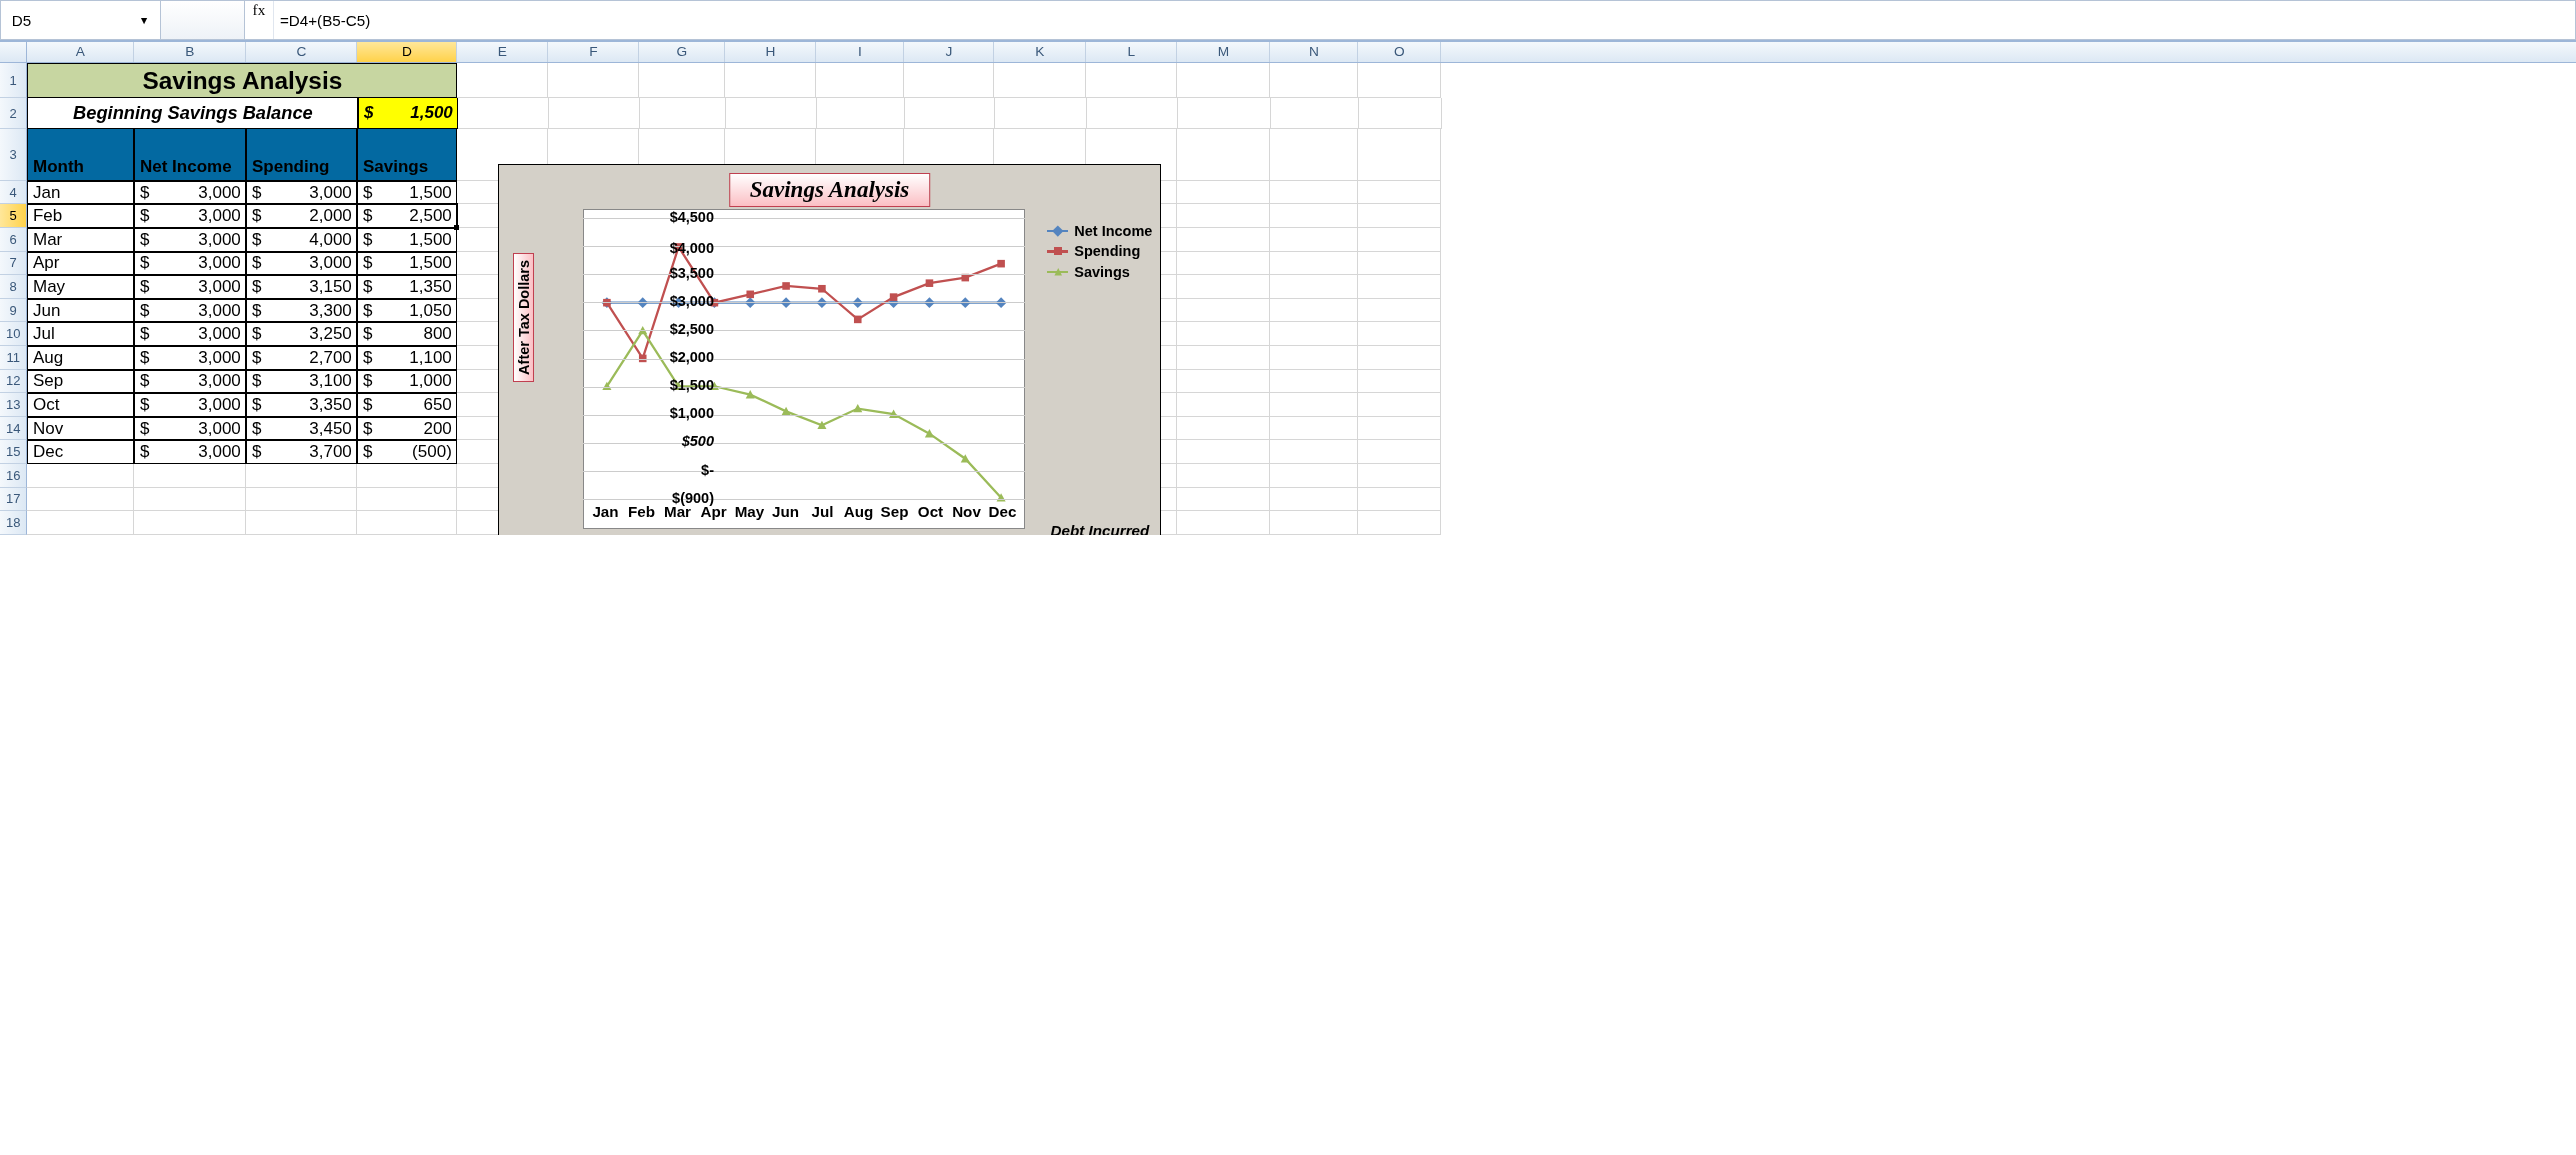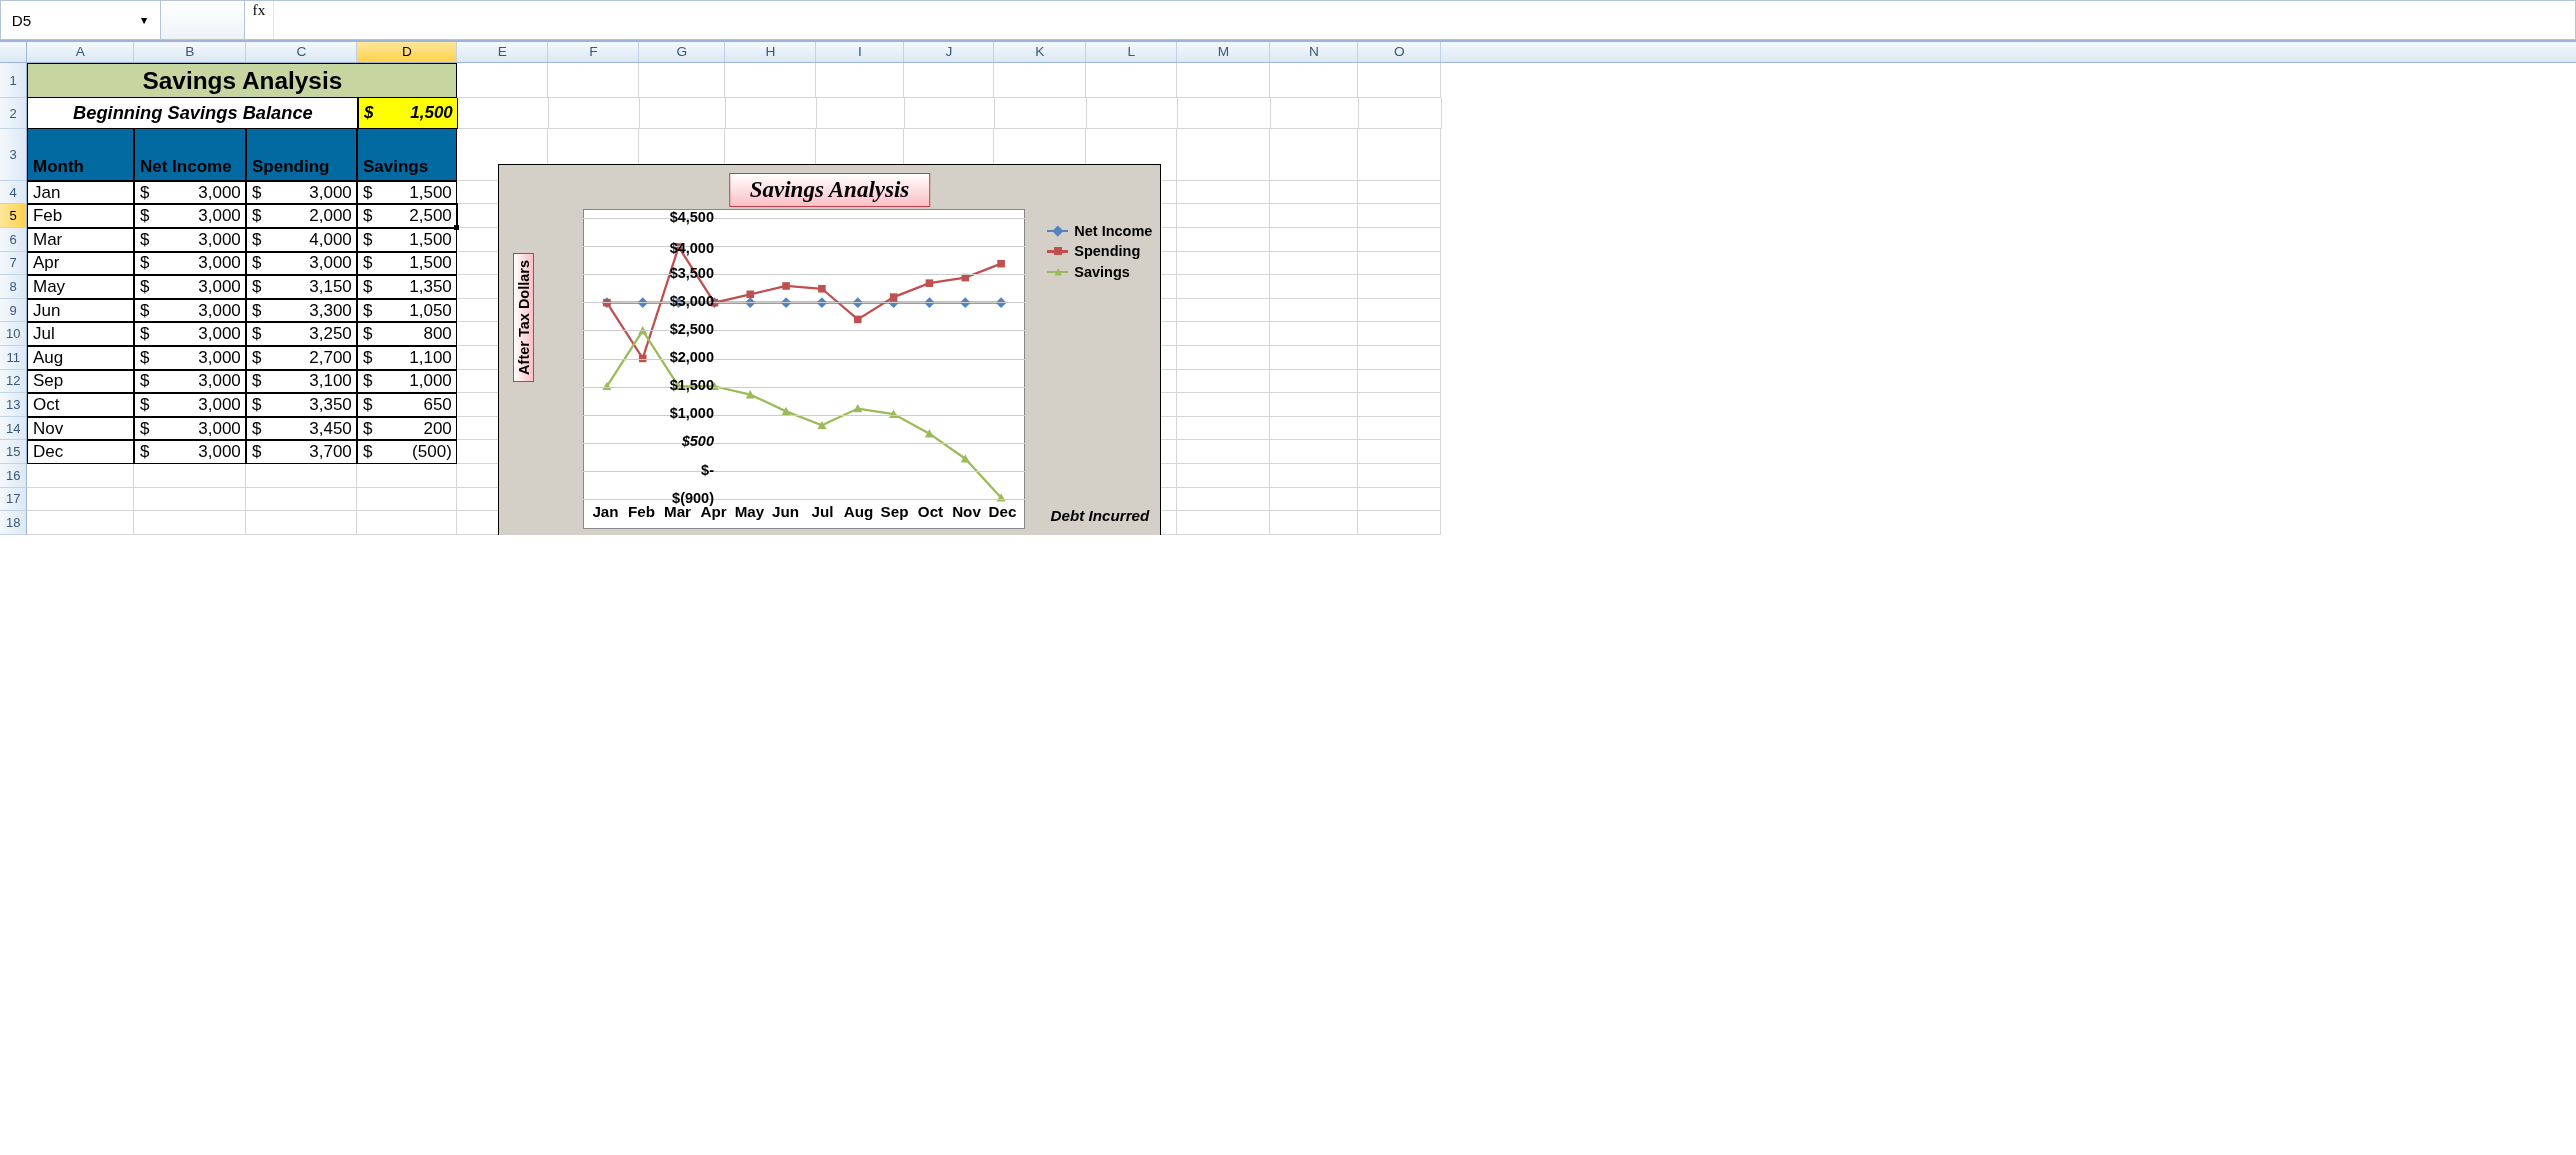--- a/index.html
+++ b/index.html
@@ -225,37 +225,40 @@
     font-size:14.5px; font-weight:bold;
   }
   .gridline {
     position:absolute; left:0; width:100%; border-top:0.8px solid #ccc;
   }
   .x-tick {
     position:absolute; bottom:4.6px;
     font-size:15.2px; font-weight:bold; text-align:center; width:37px;
   }
   .debt-label{
-    position:absolute; right:10.7px; bottom:50px;
+    position:absolute; right:10.7px; bottom:35px;
     font-style:italic; font-weight:bold; font-size:15.2px;
   }
   svg.lines{position:absolute;left:0;top:0;width:100%;height:100%;}
 </style>
 </head>
 <body>
 
 <div class="formula-bar">
   <div class="name-box">
     <span>D5</span>
     <span class="dd">▼</span>
   </div>
   <div style="width:84px;border-right:0.8px solid #b5c3d6;height:100%;background:linear-gradient(#fff,#eef2f7);"></div>
   <div class="fx-icon">
       <span>fx</span>
     </div>
+  <div class="formula-input">
+    <span>=D4+(B5-C5)</span>
+  </div>
 </div>
 
 <div class="grid-wrap">
 
   <div class="col-headers">
     <div class="corner"></div>
     <div class="ch wA">A</div>
     <div class="ch wB">B</div>
     <div class="ch wC">C</div>
     <div class="ch wD sel">D</div>

